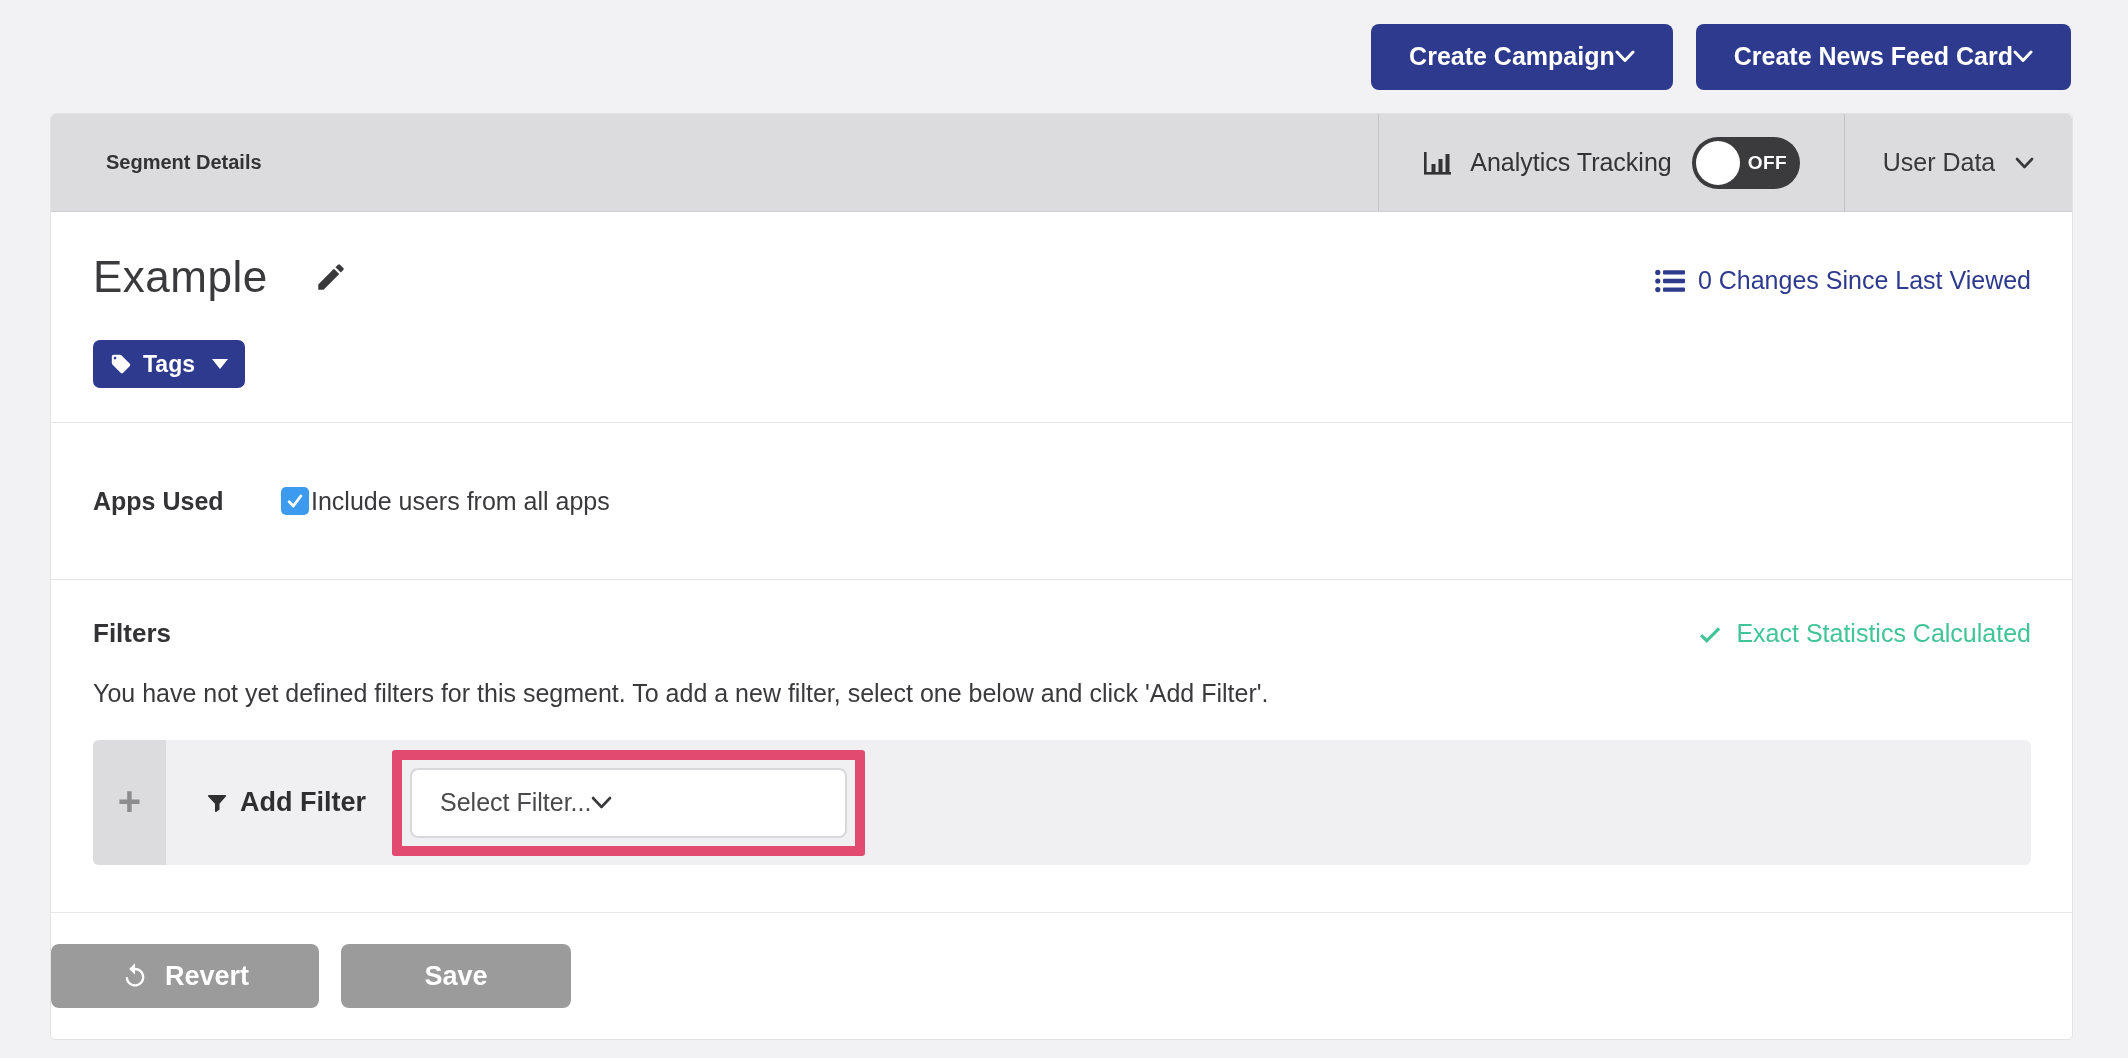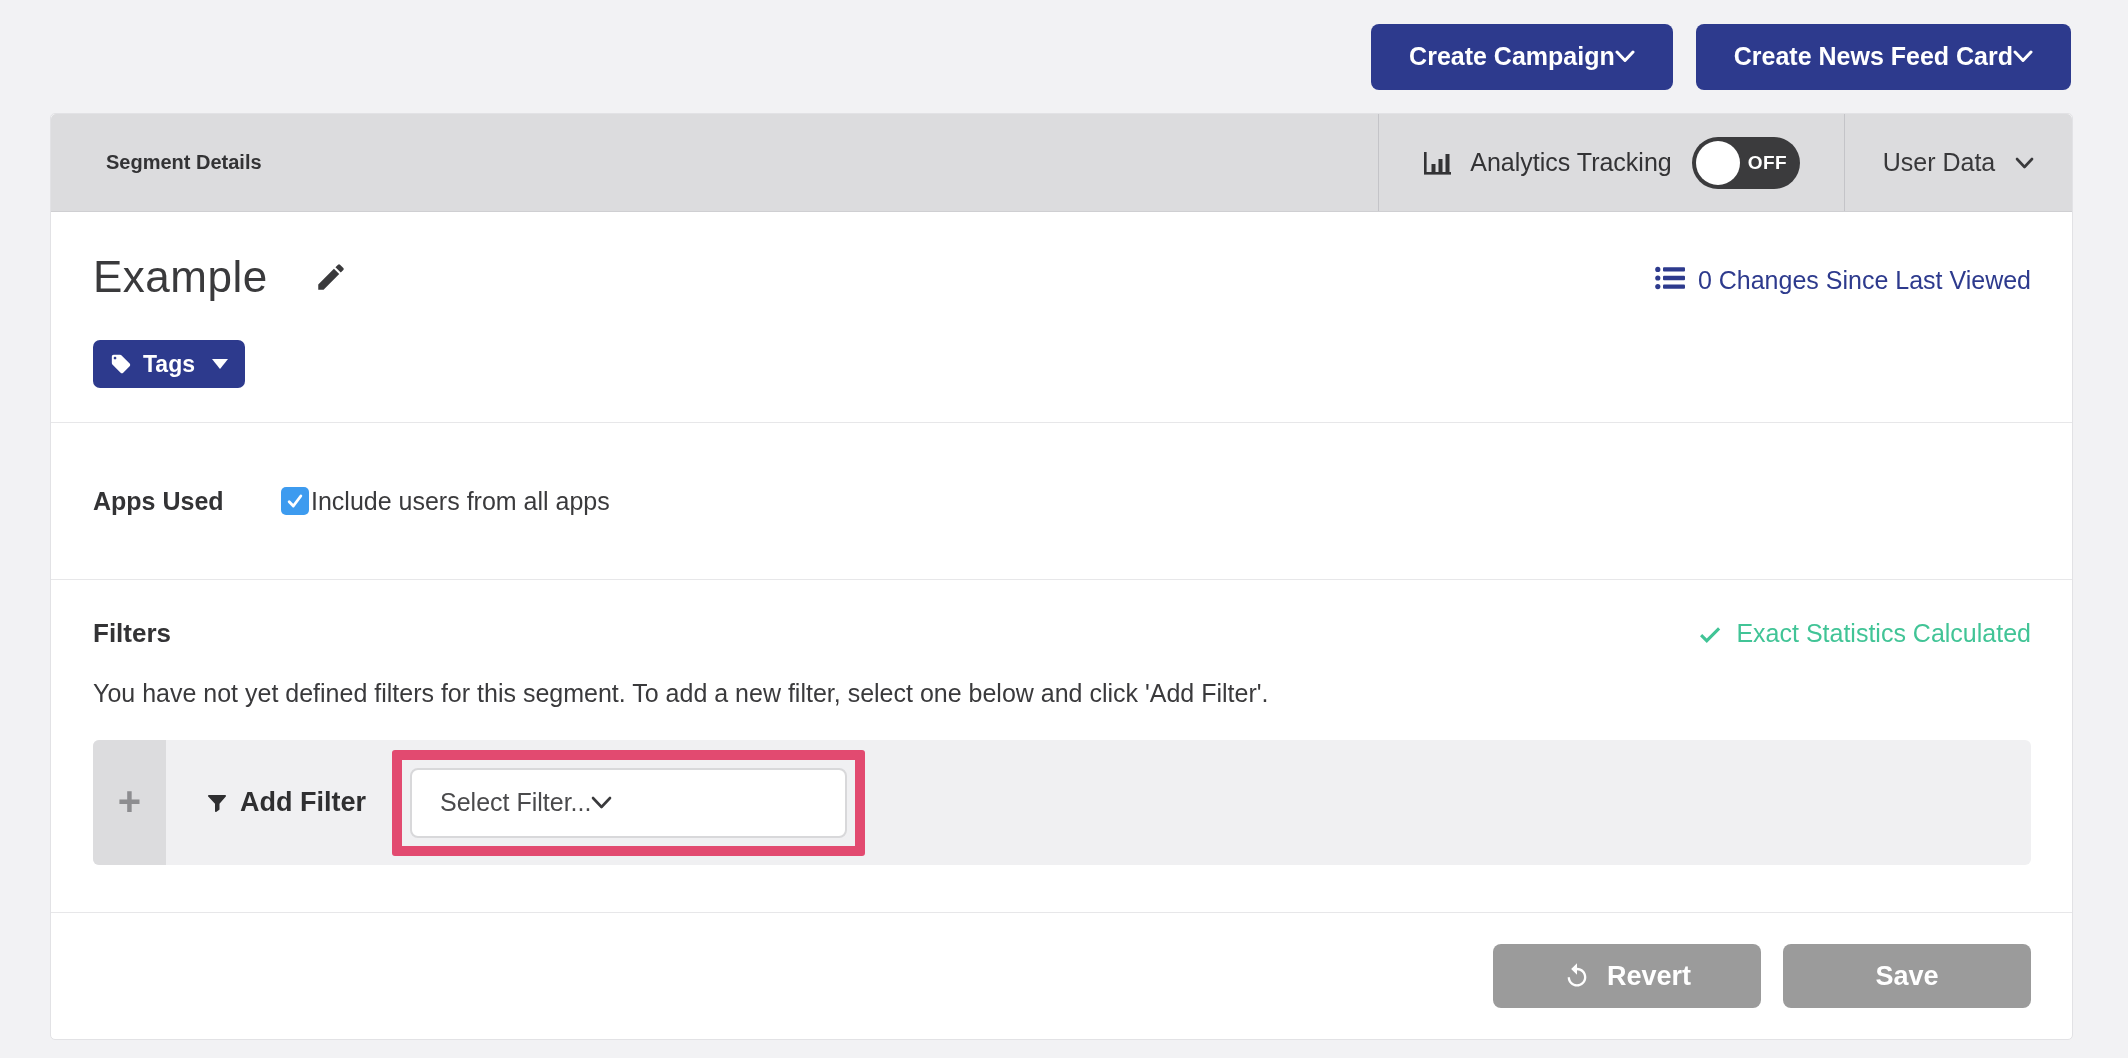--- a/index.html
+++ b/index.html
@@ -49,21 +49,21 @@
     font-size:25px; cursor:pointer;
   }
   .section-top {
     padding:40px 41px 34px 42px;
   }
   .section-top-row { display:flex; justify-content:space-between; align-items:flex-start; }
   .segment-name-wrap { display:flex; align-items:center; gap:46px; }
   .segment-name { font-size:44px; color:#3a3a3c; letter-spacing:.5px; }
   .edit-btn { background:none; border:none; padding:0; cursor:pointer; display:flex; }
   .changes-link {
-    display:flex; align-items:flex-start; gap:13px; margin-top:14px;
+    display:flex; align-items:center; gap:13px; margin-top:14px;
     color:#2d3a8d; font-size:25px; text-decoration:none; cursor:pointer;
   }
   .tags-btn {
     margin-top:38px; background:#2d3a8d; color:#fff; border:none; border-radius:7px;
     height:48px; padding:0 17px; font-size:23px; font-weight:bold;
     display:flex; align-items:center; gap:11px; cursor:pointer; font-family:inherit;text-align:right;
   }
   .section-apps {
     border-top:1px solid #e7e7e9; height:157px;
     display:flex; align-items:center; padding:0 41px 0 42px; box-sizing:border-box;
@@ -99,30 +99,30 @@
     border:10px solid #e24a70; border-radius:3px; padding:8px; margin-left:20px;
   }
   .select-box {
     width:437px; height:70px; background:#fff; border:2px solid #d8d8da; border-radius:8px;
     display:flex; align-items:center; 
     padding:0 24px 0 28px; box-sizing:border-box; font-size:25px; color:#4a4a4c;
     cursor:pointer;
   }
   .footer {
     border-top:1px solid #e7e7e9; height:127px;
-    display:flex; align-items:center; justify-content:flex-end; gap:22px;
+    display:flex; align-items:center; gap:22px;
     padding-right:41px; box-sizing:border-box;
   }
   .btn-gray {
     background:#9b9b9b; color:#fff; border:none; border-radius:8px; height:64px;
     font-size:27px; font-weight:bold; display:flex; align-items:center; justify-content:center;
     gap:16px; cursor:pointer; font-family:inherit;
   }
   .btn-revert { width:268px; }
-  .btn-save { width:248px; }
+  .btn-save { width:230px; }
   svg { display:block; }
 </style>
 </head>
 <body>
 
 <div class="topbar">
   <button class="btn-navy">
     <span>Create Campaign</span>
     <span>
       <svg width="20" height="13" viewBox="0 0 20 13">

